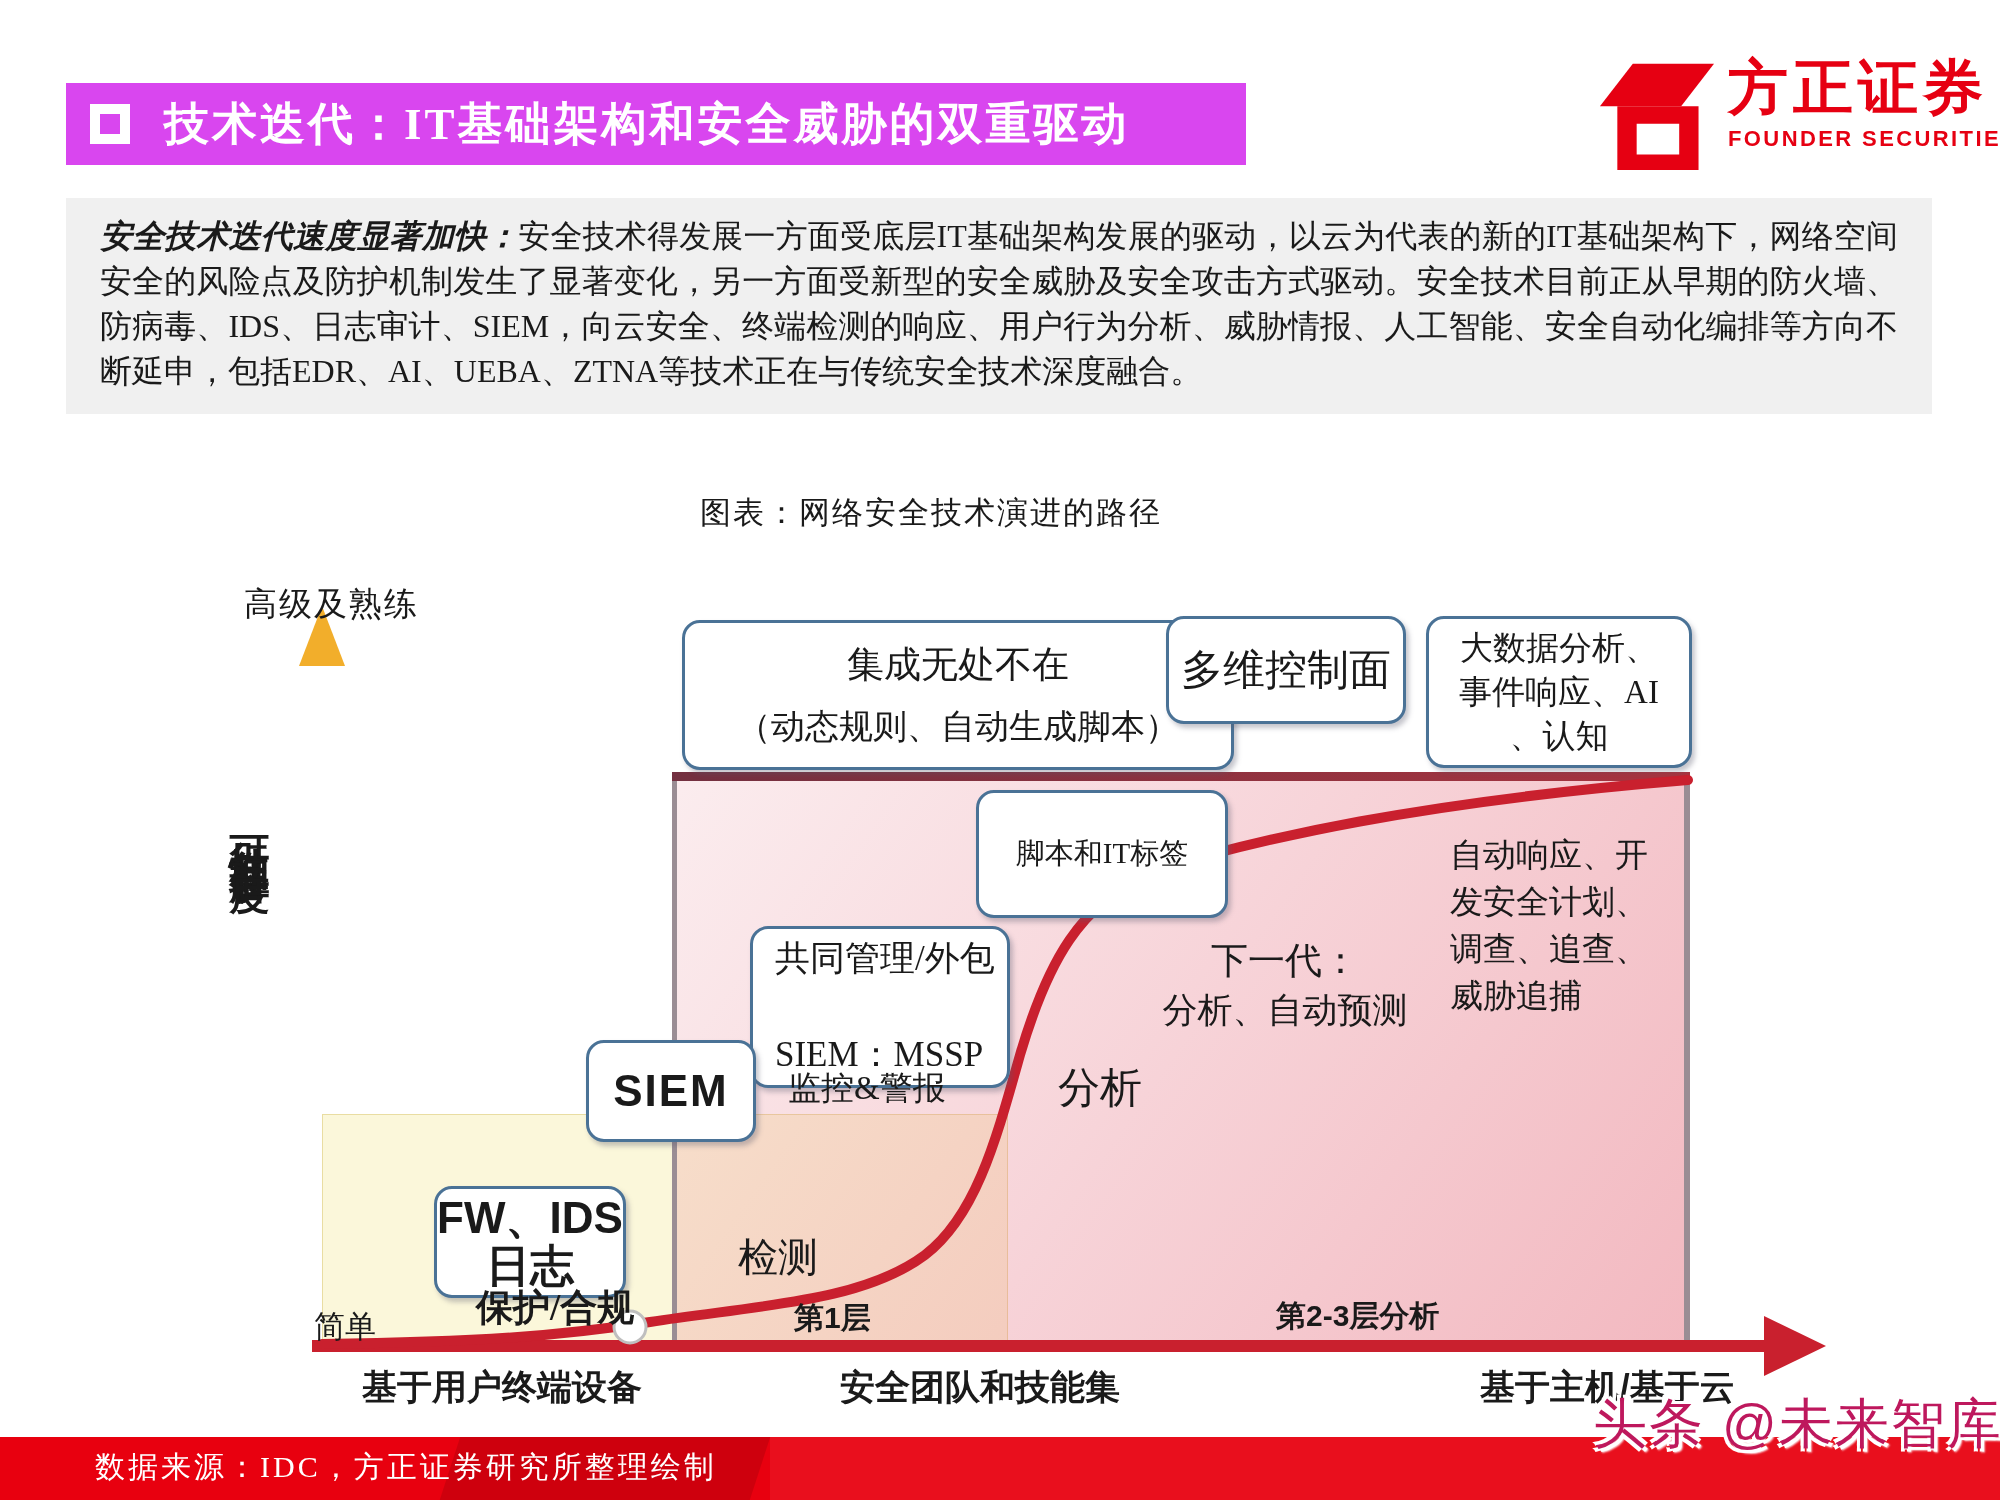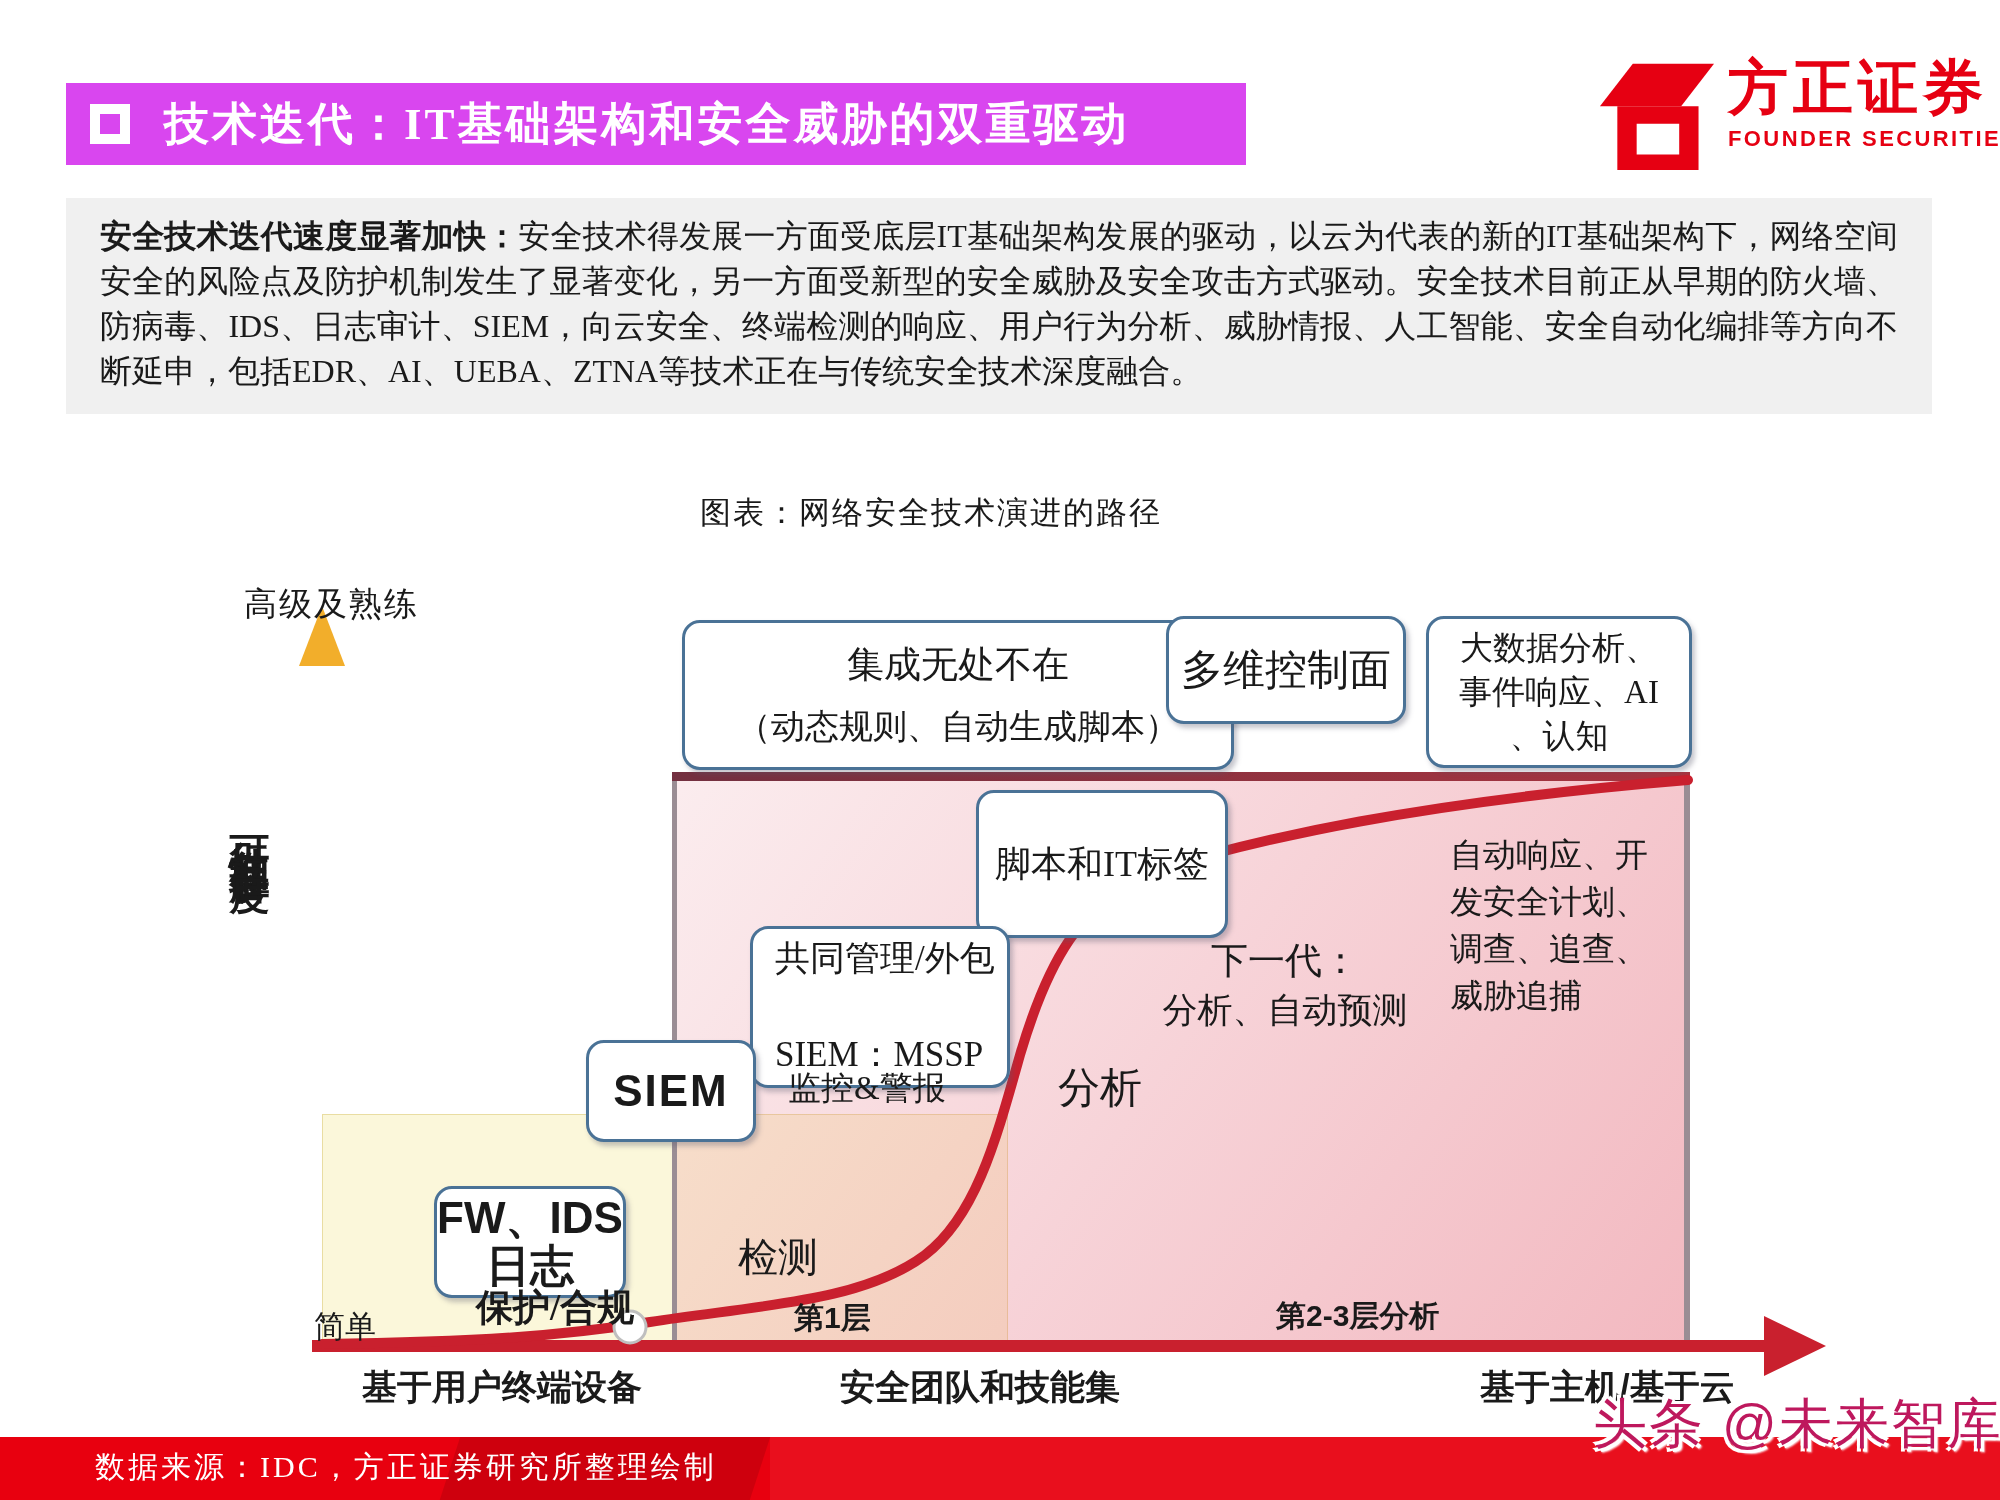--- a/index.html
+++ b/index.html
@@ -17,21 +17,21 @@
   .logo{left:1598px;top:56px;display:flex;align-items:flex-start;z-index:5;}
   .logo-text{margin-left:14px;}
   .logo-cn{color:#e60012;font-size:60px;font-weight:bold;letter-spacing:5px;line-height:64px;
            font-family:"Liberation Sans",sans-serif;white-space:nowrap;}
   .logo-en{color:#e60012;font-size:22px;font-weight:bold;letter-spacing:2.4px;margin-top:6px;
            font-family:"Liberation Sans",sans-serif;white-space:nowrap;}
 
   
   .intro{left:66px;top:198px;width:1866px;background:#f0f0f0;box-sizing:border-box;
          padding:16px 34px 20px 34px;font-size:32px;line-height:45px;text-align:justify;z-index:4;}
-  .intro b{font-weight:bold;}
+  .intro b{font-weight:bold;font-style:italic;}
 
   
   .fig-caption{left:700px;top:492px;width:660px;text-align:left;font-size:31px;letter-spacing:2px;}
 
   
   .yellow-rect{left:322px;top:1114px;width:686px;height:232px;background:#fbf7da;
                border:1px solid #e9dda2;box-sizing:border-box;z-index:1;}
   .pink-panel{left:672px;top:772px;width:1018px;height:574px;box-sizing:border-box;z-index:2;
               border-left:5px solid #9a8d94;border-right:6px solid #9a8d94;
               background:linear-gradient(125deg,rgba(231,140,152,0.16) 0%,rgba(231,125,140,0.32) 45%,rgba(230,115,130,0.50) 100%);}
@@ -136,21 +136,21 @@
   <div class="abs bbox" style="left:1166px;top:616px;width:240px;height:108px;font-size:42px;">
     <div>多维控制面</div>
   </div>
 
   <div class="abs bbox" style="left:1426px;top:616px;width:266px;height:152px;font-size:33px;line-height:44px;">
     <div>大数据分析、</div>
     <div>事件响应、AI</div>
     <div>、认知</div>
   </div>
 
-  <div class="abs bbox" style="left:976px;top:790px;width:252px;height:148px;font-size:36px;">
+  <div class="abs bbox" style="left:976px;top:790px;width:252px;height:128px;font-size:29px;">
     <div>脚本和IT标签</div>
   </div>
 
   <div class="abs bbox" style="left:750px;top:926px;width:260px;height:162px;font-size:35px;line-height:54px;align-items:flex-start;padding-left:22px;gap:42px;">
     <div>共同管理/外包</div>
     <div>SIEM：MSSP</div>
   </div>
 
   <div class="abs bbox bold-sans" style="left:586px;top:1040px;width:170px;height:102px;font-size:44px;letter-spacing:2px;">
     <div>SIEM</div>

